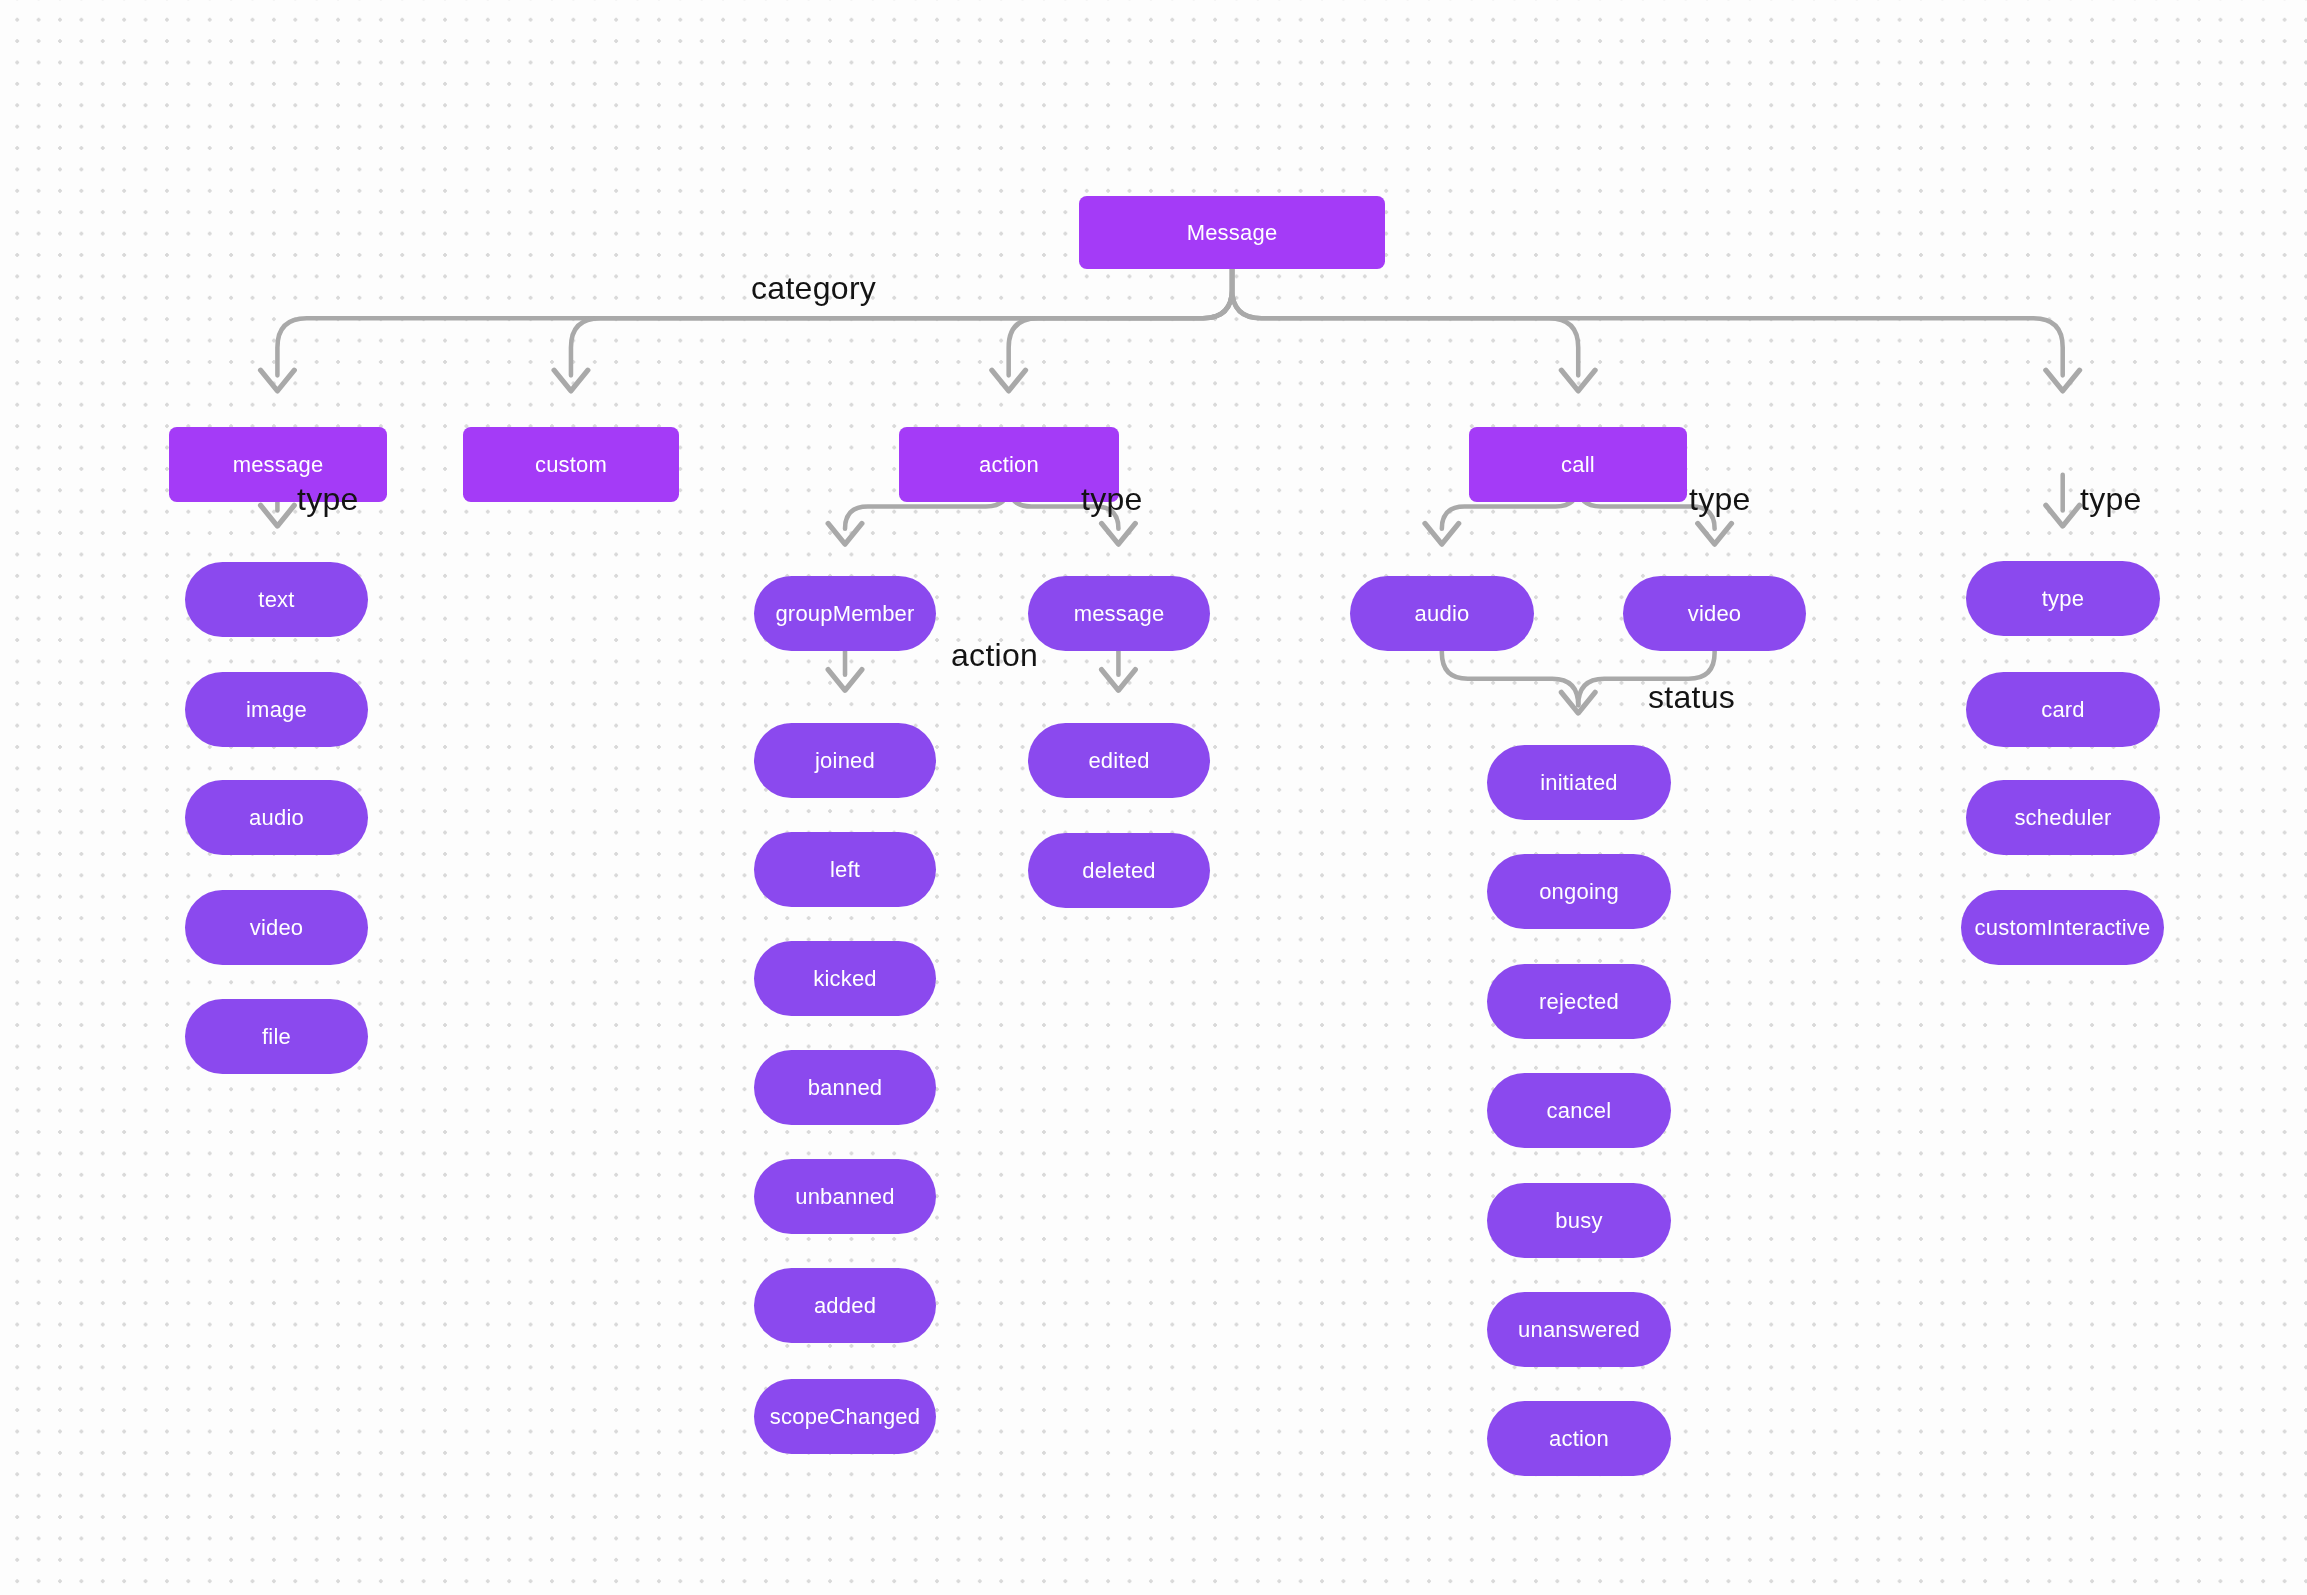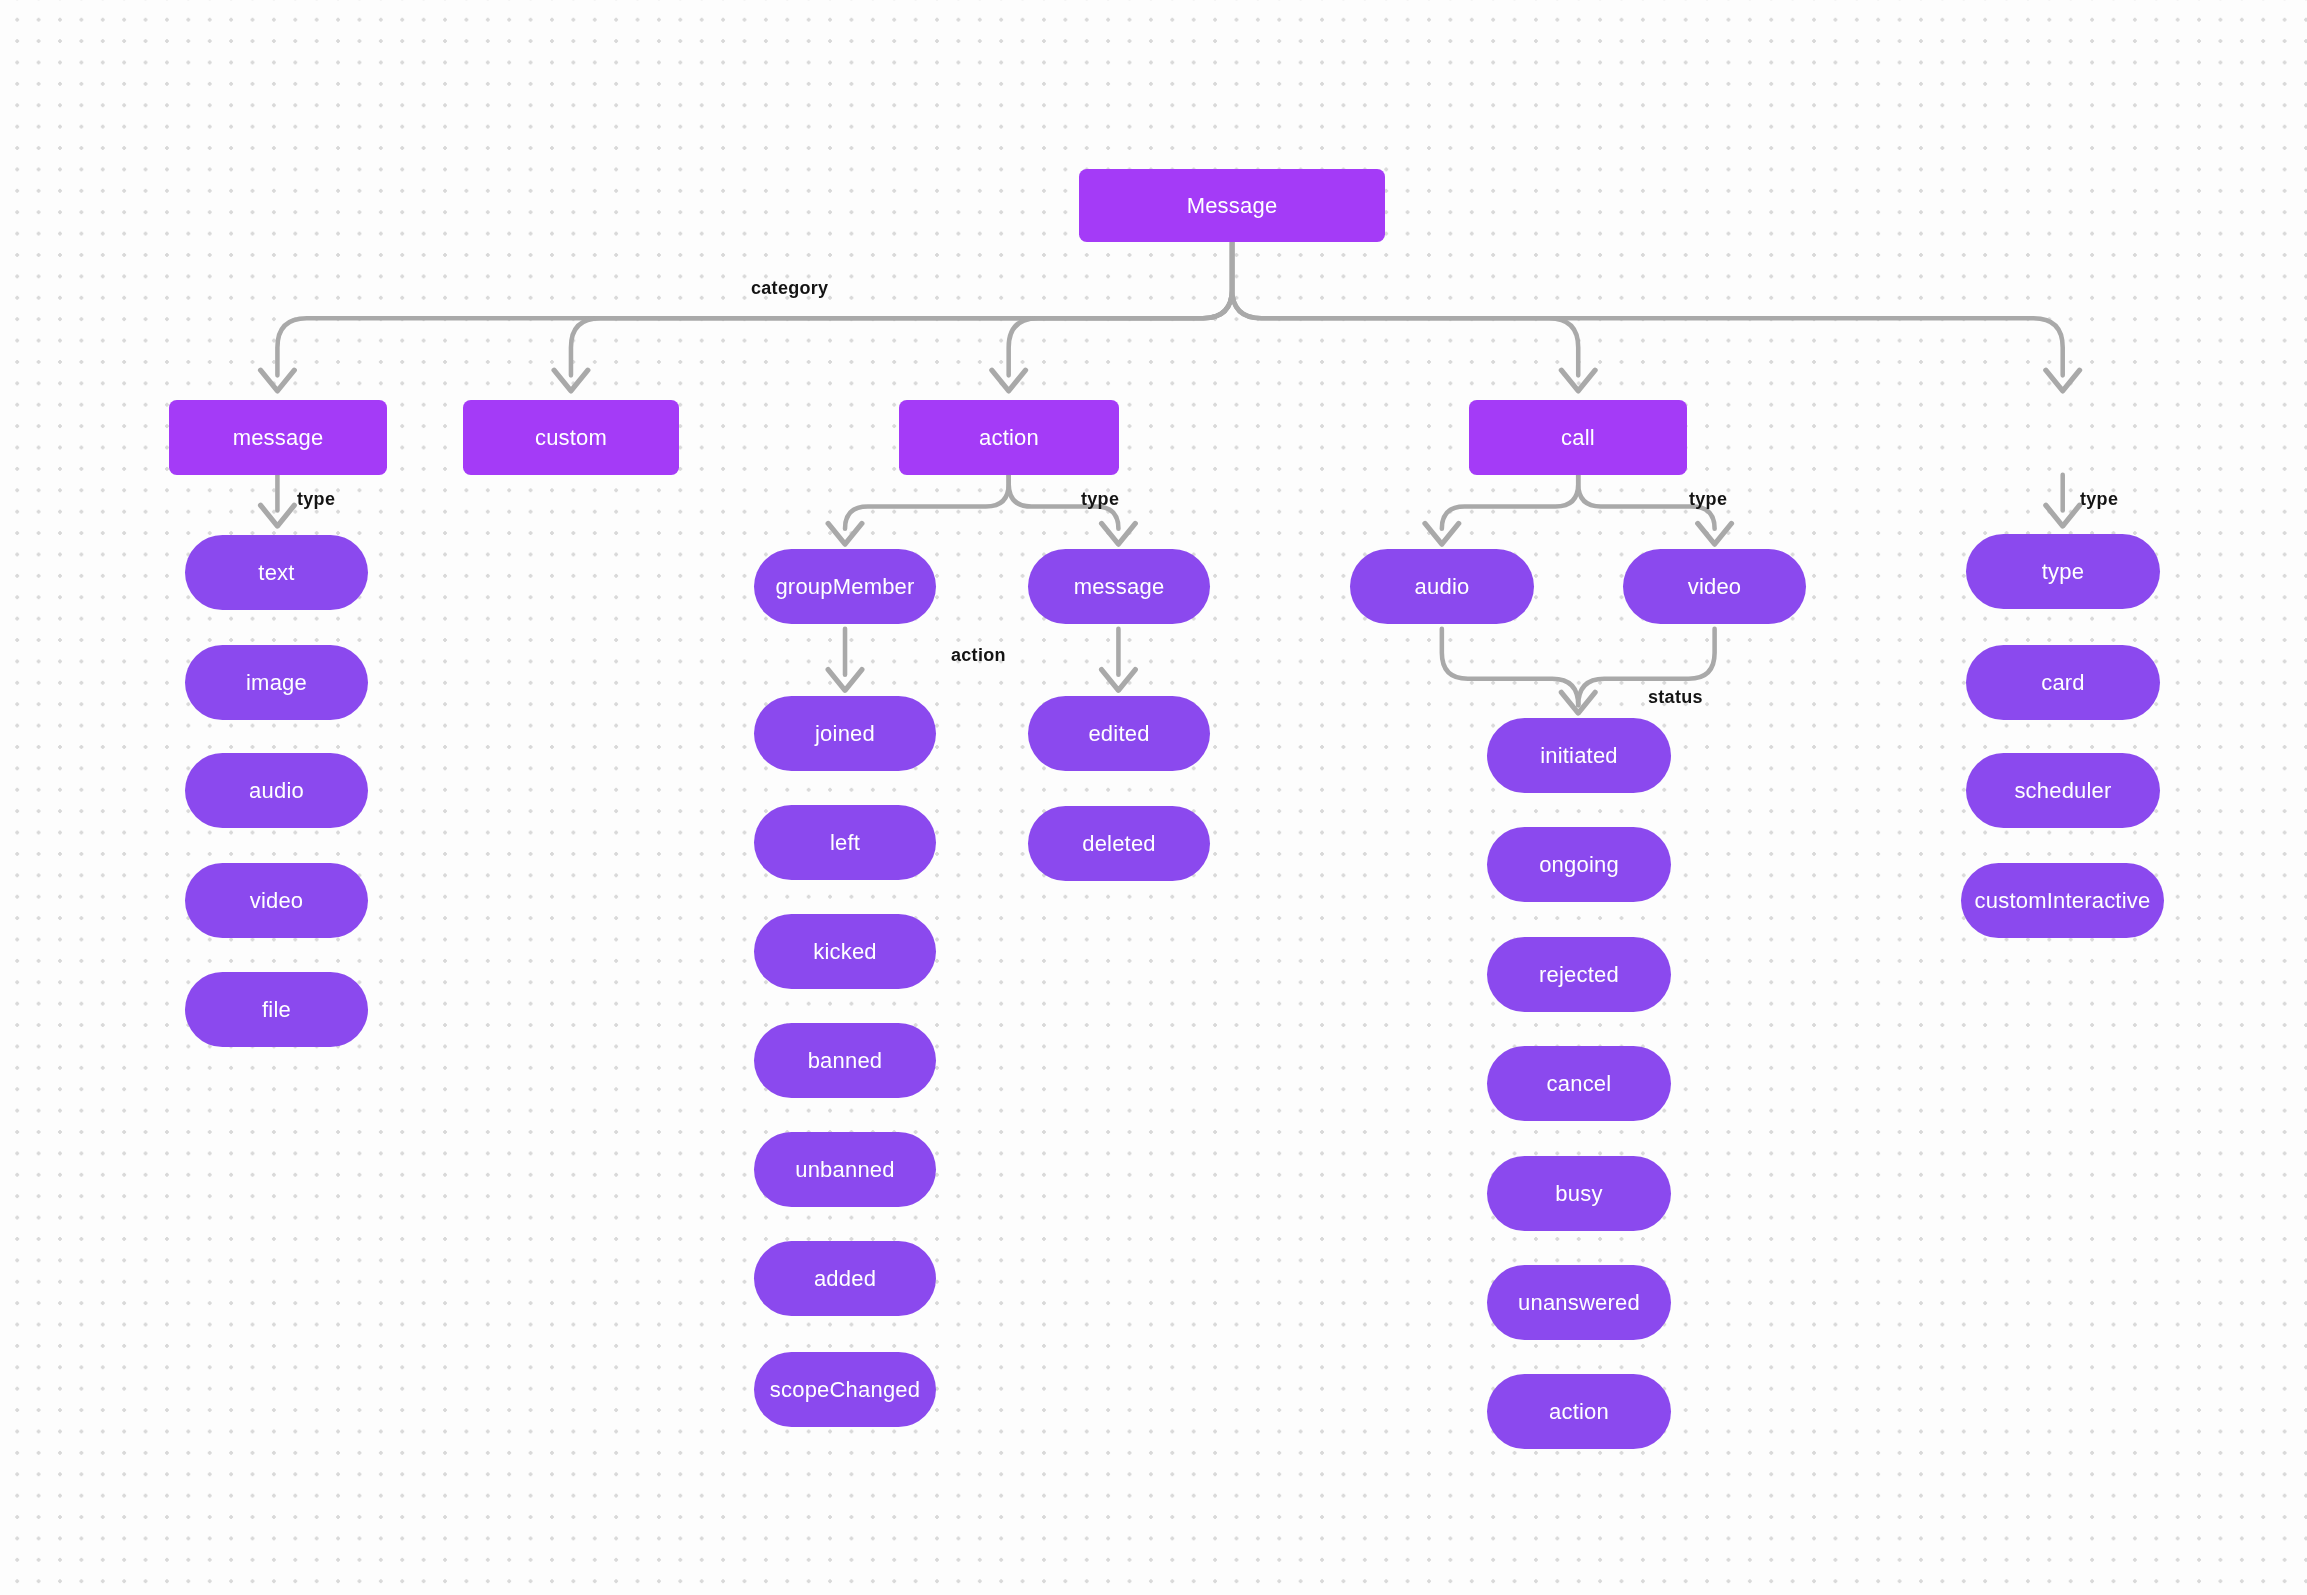--- a/index.html
+++ b/index.html
@@ -21,27 +21,28 @@
     position: absolute;
     display: flex;
     align-items: center;
     justify-content: center;
     color: #ffffff;
     font-size: 22px;
     font-weight: 500;
     height: 75px;
     letter-spacing: 0.2px;
     box-sizing: border-box;
+    margin-top: 27px;
   }
   .rect { background: #a43bf7; border-radius: 7.8px; }
   .pill { background: #8b49ee; border-radius: 39px; height: 75px; }
   .elabel {
     position: absolute;
-    font-size: 18px;
-    font-weight: 700;
+    font-size: 32px;
+    font-weight: 400;
     color: #141414;
     transform: translateY(-50%);
     letter-spacing: 0.3px;
     white-space: nowrap;
   }
 </style>
 </head>
 <body>
 
 <div class="canvas">

